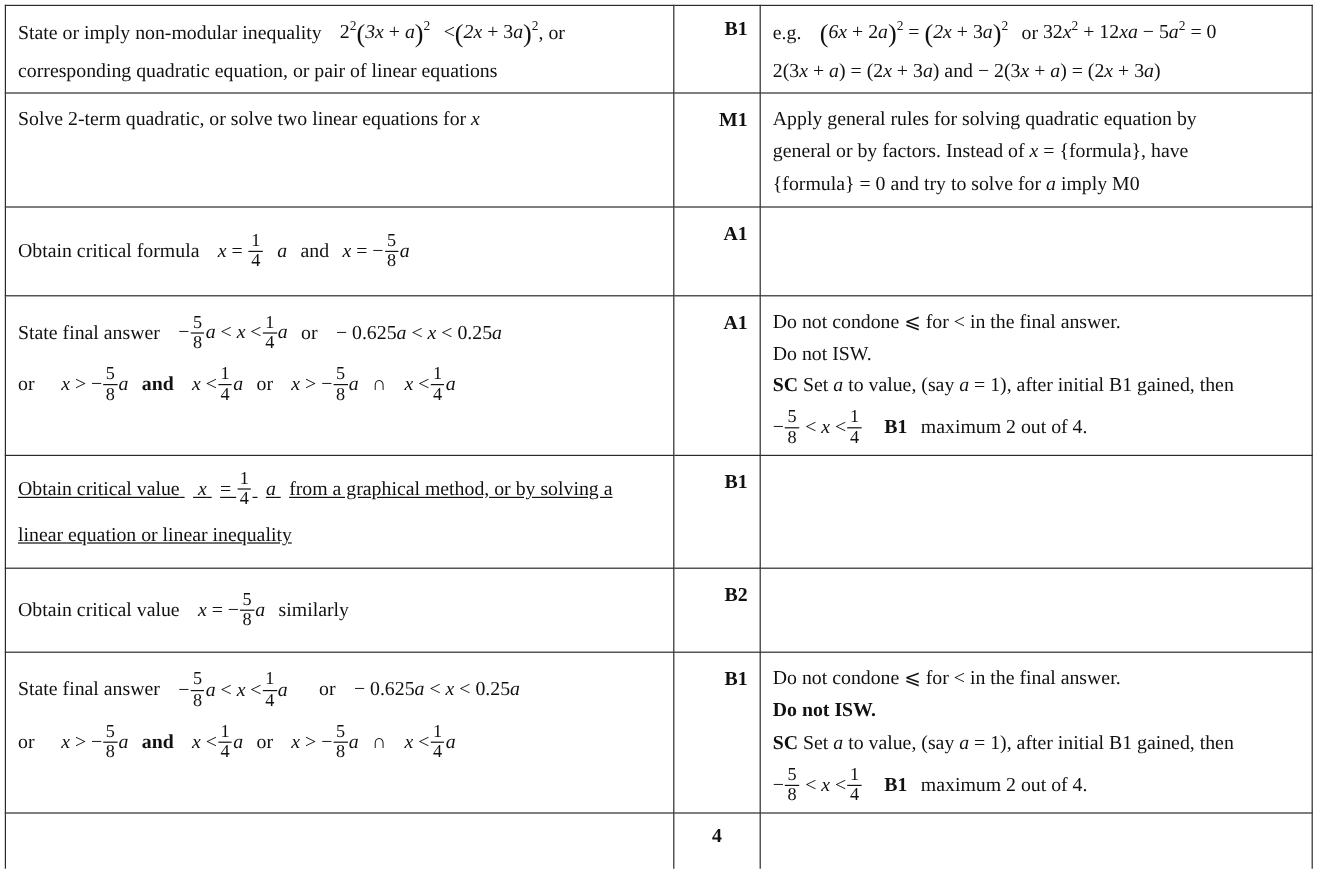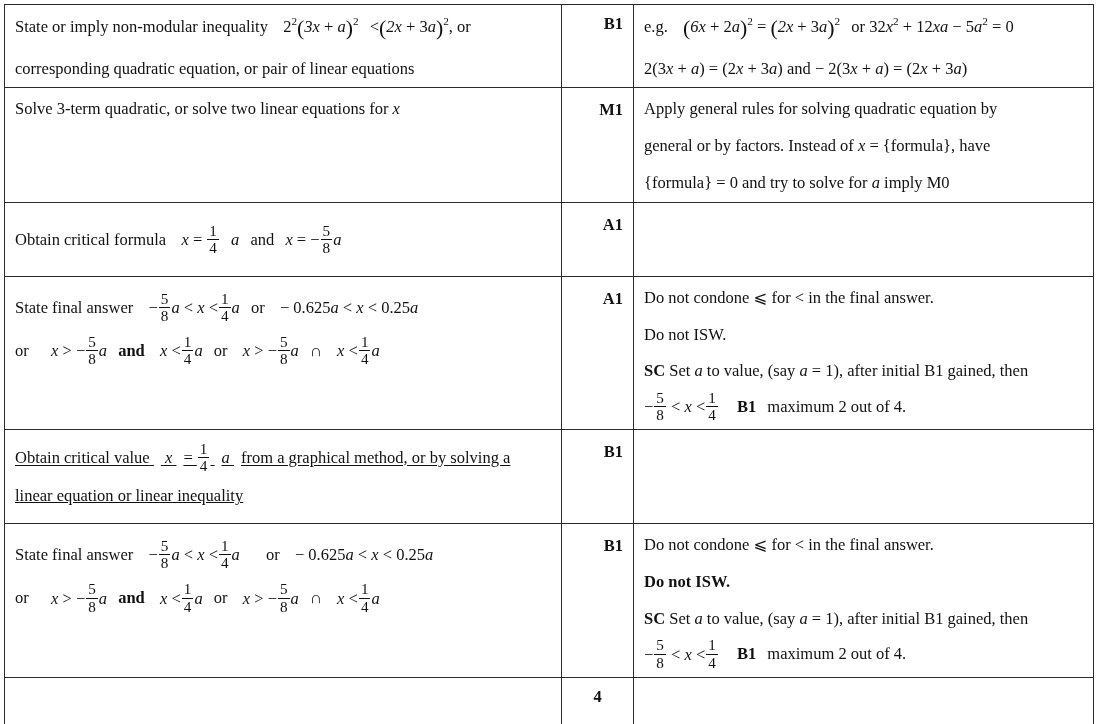--- a/index.html
+++ b/index.html
@@ -89,21 +89,21 @@
 
   .bigparen {
     display: inline-block;
     font-size: 1.32em;
     vertical-align: -0.12em;
     font-style: normal;
   }
 
   .line { display: block; }
   .line + .line { margin-top: 10px; }
-  .tight + .tight { margin-top: 12px; }
+  .tight + .tight { margin-top: 2px; }
 
   .gap-sm { display: inline-block; width: 7px; }
   .gap-md { display: inline-block; width: 14px; }
   .gap-lg { display: inline-block; width: 22px; }
 </style>
 </head>
 <body>
 
 <div id="sheet">
 
@@ -138,21 +138,21 @@
             <span class="nw">2(3<span class="m">x</span> + <span class="m">a</span>) = (2<span class="m">x</span> + 3<span class="m">a</span>)</span>
             <span>and</span>
             <span class="nw">− 2(3<span class="m">x</span> + <span class="m">a</span>) = (2<span class="m">x</span> + 3<span class="m">a</span>)</span>
           </span>
         </td>
       </tr>
 
       <tr>
         <td style="padding-top:9px;">
           <span class="line tight">
-            <span>Solve 3-term quadratic, or solve two linear equations for</span>
+            <span>Solve 2-term quadratic, or solve two linear equations for</span>
             <span class="m">x</span>
           </span>
         </td>
         <td class="mark" style="padding-top:10px;text-align:right;">M1</td>
         <td style="padding-top:9px;">
           <span class="line tight">Apply general rules for solving quadratic equation by</span>
           <span class="line tight">
             <span>general or by factors. Instead of</span>
             <span class="m">x</span>
             <span>= {formula}, have</span>
@@ -243,20 +243,32 @@
             <span class="frac"><span class="num">1</span><span class="den">4</span></span>
             <span class="gap-sm"></span><span class="m">a</span>
             <span class="gap-sm"></span><span>from a graphical method, or by solving a</span>
           </span>
           <span class="line">linear equation or linear inequality</span>
         </td>
         <td class="mark" style="padding-top:10px;">B1</td>
         <td></td>
       </tr>
 
+      <tr>
+        <td style="padding-top:18px; padding-bottom:18px;">
+          <span class="line">
+            <span>Obtain critical value</span>
+            <span class="gap-sm"></span>
+            <span class="m">x</span> = −<span class="frac"><span class="num">5</span><span class="den">8</span></span><span class="m">a</span>
+            <span class="gap-sm"></span><span>similarly</span>
+          </span>
+        </td>
+        <td class="mark" style="padding-top:10px;">B2</td>
+        <td></td>
+      </tr>
 
       <tr>
         <td style="padding-top:14px; padding-bottom:20px;">
           <span class="line">
             <span>State final answer</span>
             <span class="gap-sm"></span>
             <span class="nw">−<span class="frac"><span class="num">5</span><span class="den">8</span></span><span class="m">a</span> &lt; <span class="m">x</span> &lt;<span class="frac"><span class="num">1</span><span class="den">4</span></span><span class="m">a</span></span>
             <span class="gap-lg"></span><span>or</span>
             <span class="gap-sm"></span>
             <span class="nw">− 0.625<span class="m">a</span> &lt; <span class="m">x</span> &lt; 0.25<span class="m">a</span></span>

